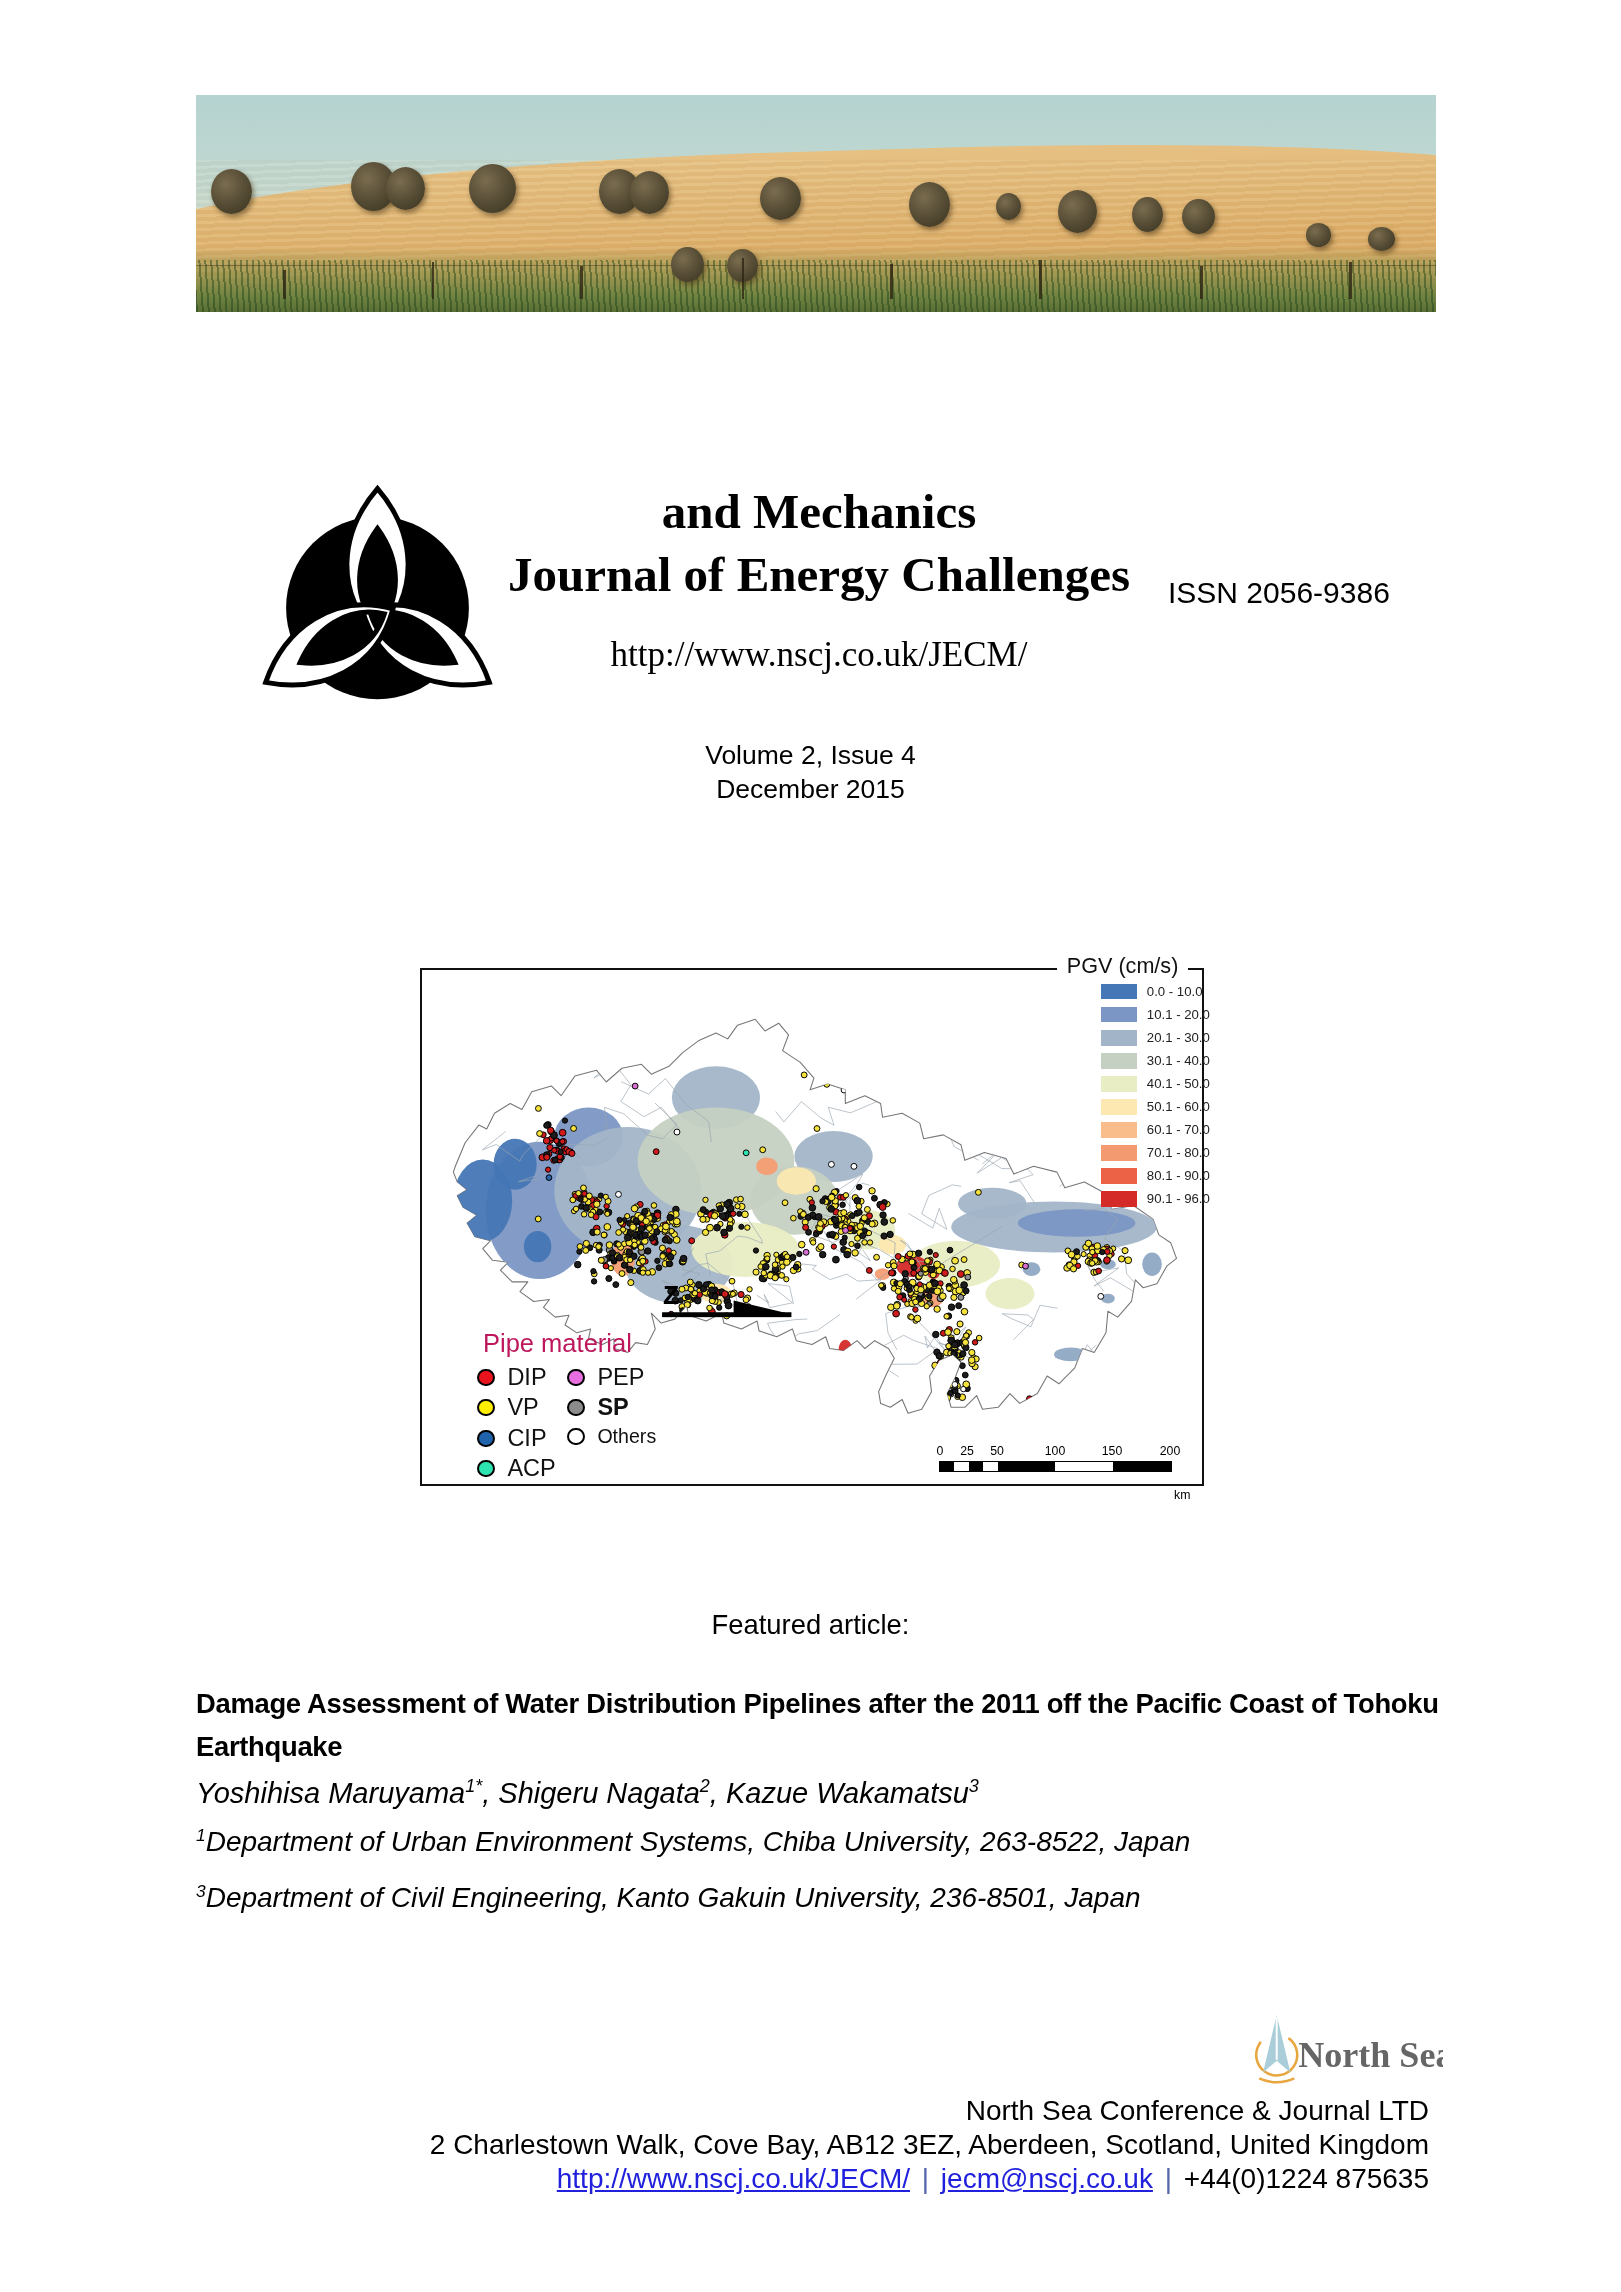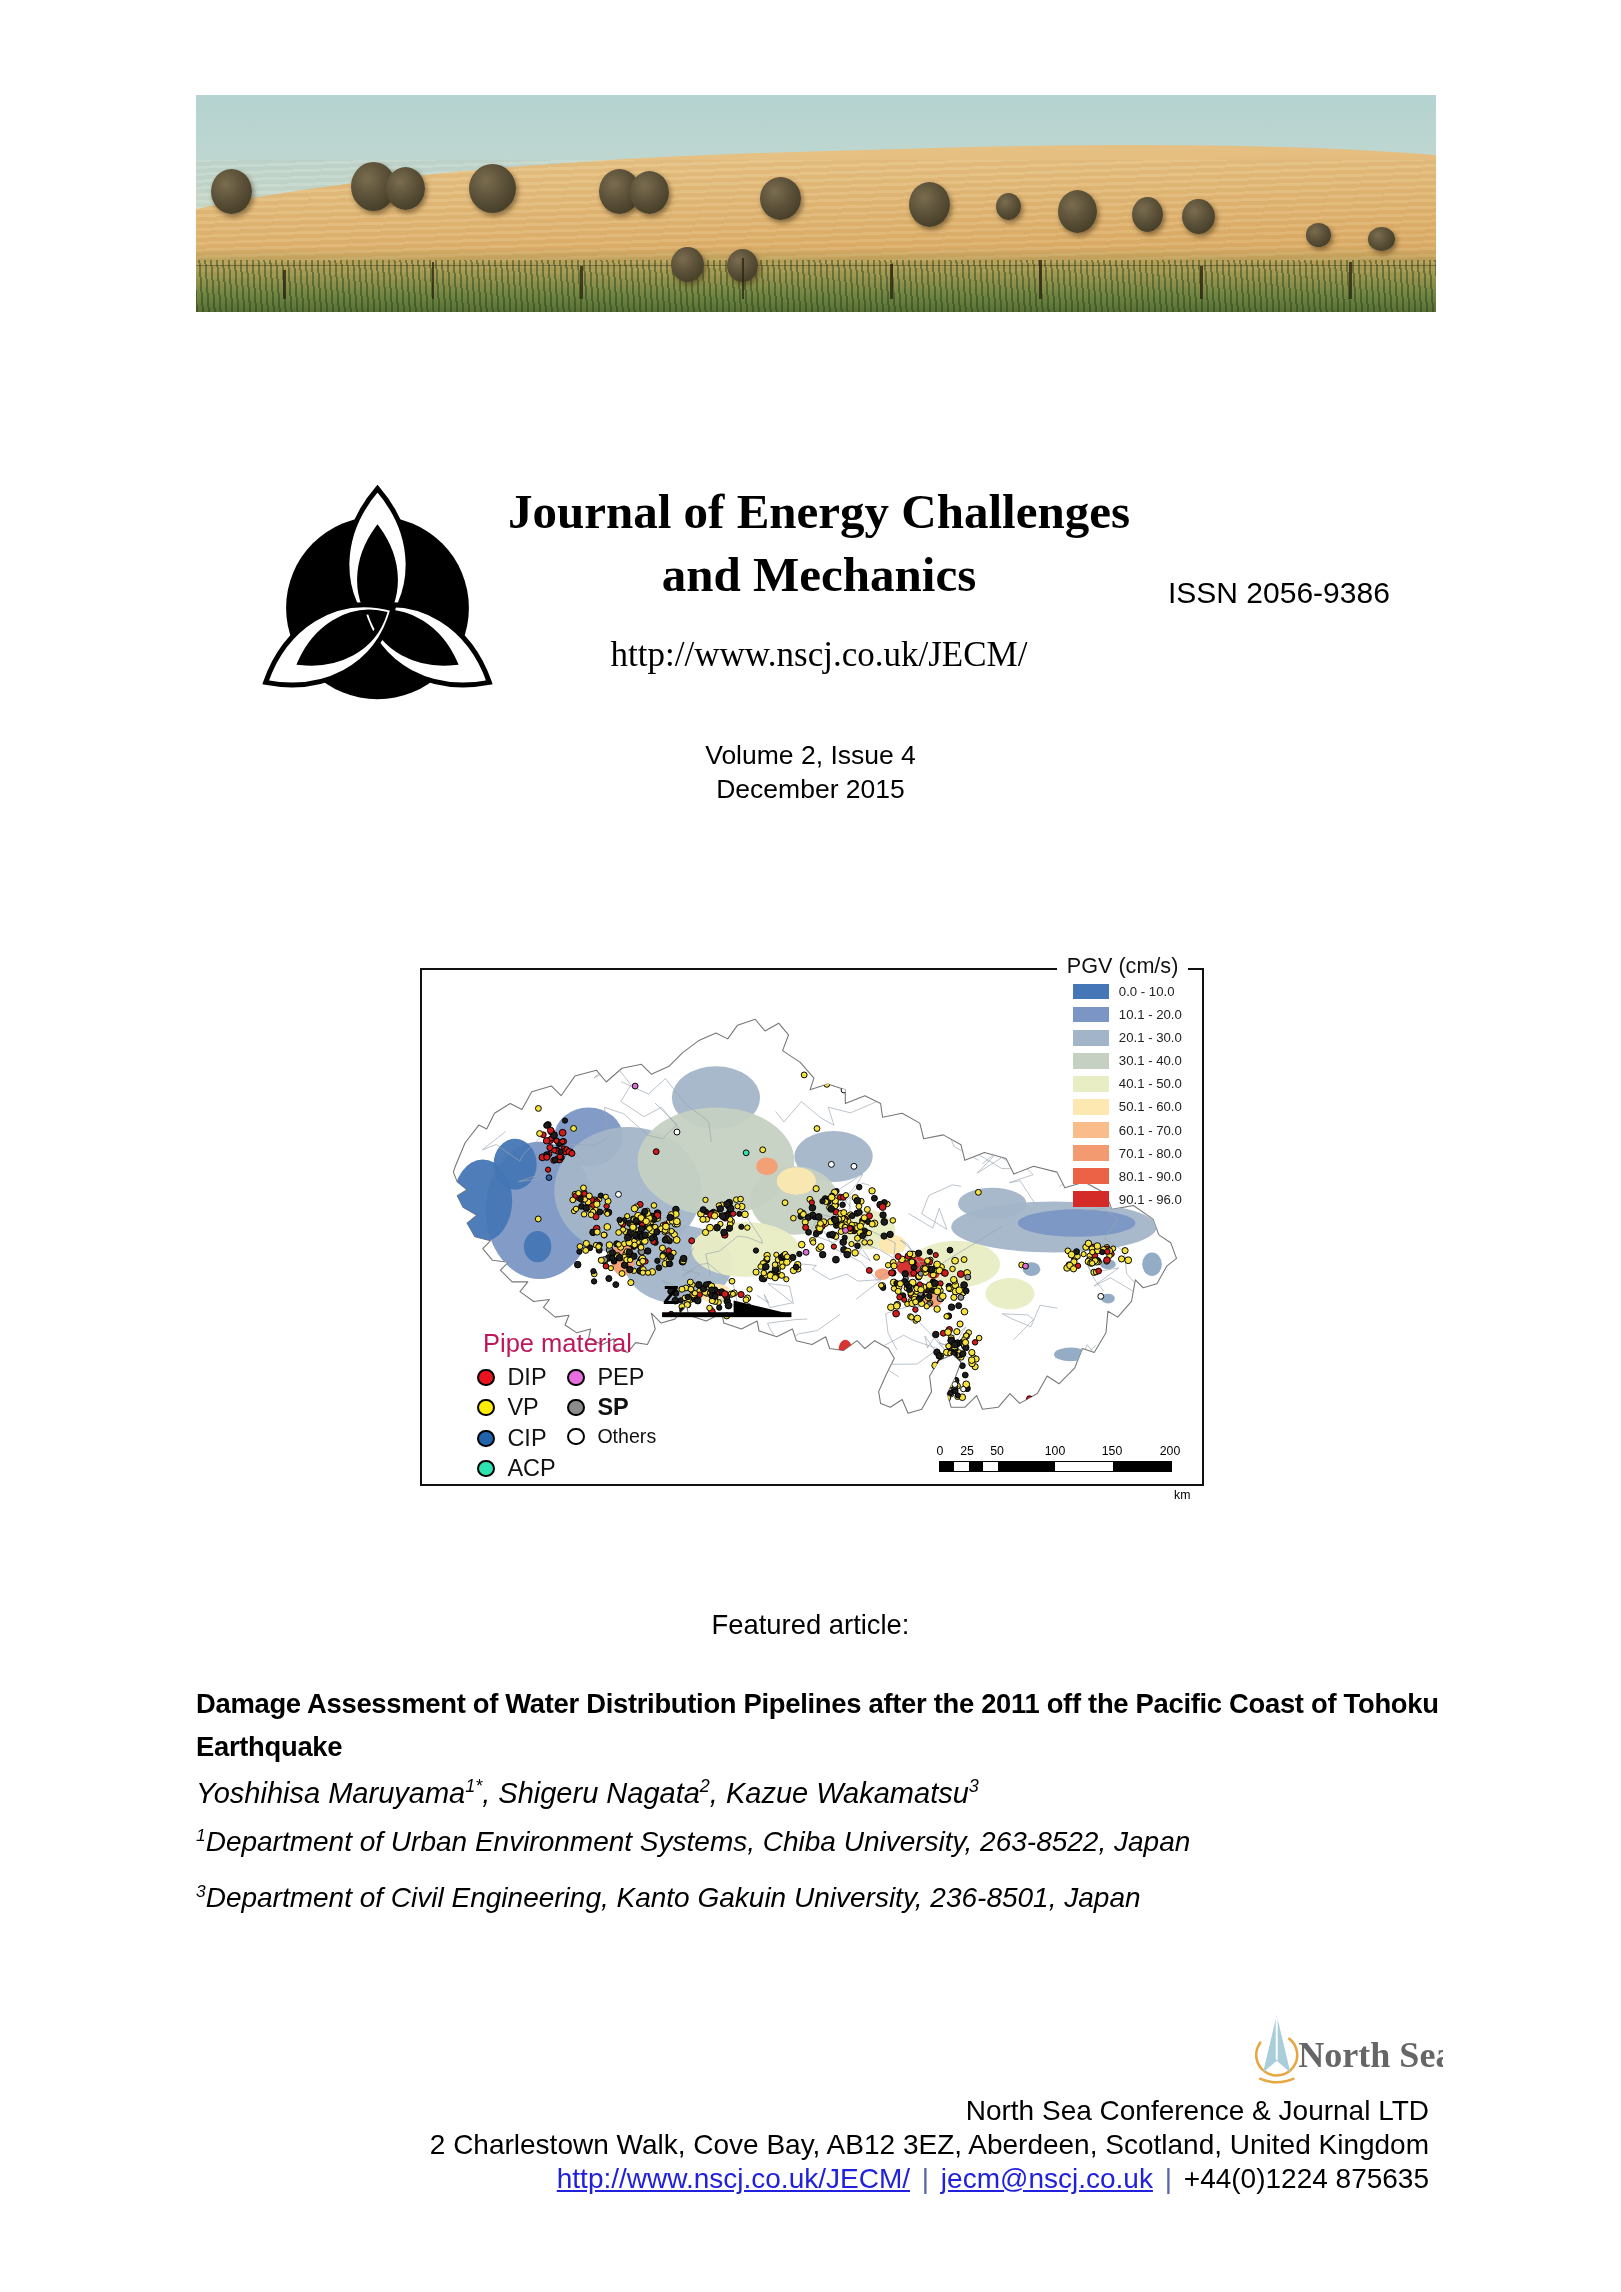--- a/index.html
+++ b/index.html
@@ -32,21 +32,21 @@
   .jurl{left:412px;top:635px;width:814px;text-align:center;
         font-family:"Liberation Serif",serif;font-size:35px;}
   .voldate{left:0;top:738px;width:1621px;text-align:center;font-size:26.5px;line-height:34px;}
 
   
   .figure{left:420px;top:968px;width:784px;height:518px;border:2px solid #111;box-sizing:border-box;}
   .figure svg.map{position:absolute;left:0;top:0;}
   .pgv-title{position:absolute;left:635px;top:-16.7px;background:#fff;padding:0 9.8px;
              font-size:21.6px;color:#111;white-space:nowrap;}
   .pgv-rows{position:absolute;left:651px;top:13.7px;display:flex;flex-direction:column;gap:7.4px;}
-  .pgv-row{display:flex;align-items:center;height:15.7px;}
+  .pgv-row{display:flex;align-items:flex-start;height:15.7px;margin-left:28px;}
   .pgv-sw{width:36px;height:15.7px;flex:0 0 auto;}
   .pgv-lab{margin-left:9.8px;font-size:13.2px;color:#222;white-space:nowrap;}
   .pipe-title{position:absolute;left:61px;top:359px;font-size:25.5px;color:#be185d;}
   .pipe-items{position:absolute;left:55px;top:394px;width:274px;height:123px;}
   .pipe-item{position:absolute;display:flex;align-items:center;}
   .pipe-marker{width:13.7px;height:13.7px;border:2.9px solid #000;border-radius:50%;flex:0 0 auto;}
   .pipe-lab{margin-left:12.7px;font-size:23.5px;color:#111;}
   .scalebar{position:absolute;left:517px;top:474px;width:265px;height:35px;font-size:12.3px;}
   .scalebar .tick{position:absolute;top:0;transform:translateX(-50%);}
   .scalebar .bar{position:absolute;left:0;top:16.7px;width:231px;height:9.8px;border:1px solid #000;
@@ -114,22 +114,22 @@
              M150,92 C172,122 176,162 150,190 C124,162 128,122 150,92 Z"></path>
       </g>
       <g transform="rotate(240 150 182)">
         <path fill="#fff" stroke="#000" stroke-width="5" fill-rule="evenodd" d="M150,52 C188,96 194,156 150,200 C106,156 112,96 150,52 Z
              M150,92 C172,122 176,162 150,190 C124,162 128,122 150,92 Z"></path>
       </g>
     </g>
   </svg>
 
   <div class="abs jtitle">
+    <div>and Mechanics</div>
     <div>Journal of Energy Challenges</div>
-    <div>and Mechanics</div>
   </div>
   <div class="abs issn">ISSN 2056-9386</div>
   <div class="abs jurl">http://www.nscj.co.uk/JECM/</div>
   <div class="abs voldate">
     <div>Volume 2, Issue 4</div>
     <div>December 2015</div>
   </div>
 
   <div class="abs figure">
     <svg class="map" width="780" height="514" viewBox="0 0 796 524">

